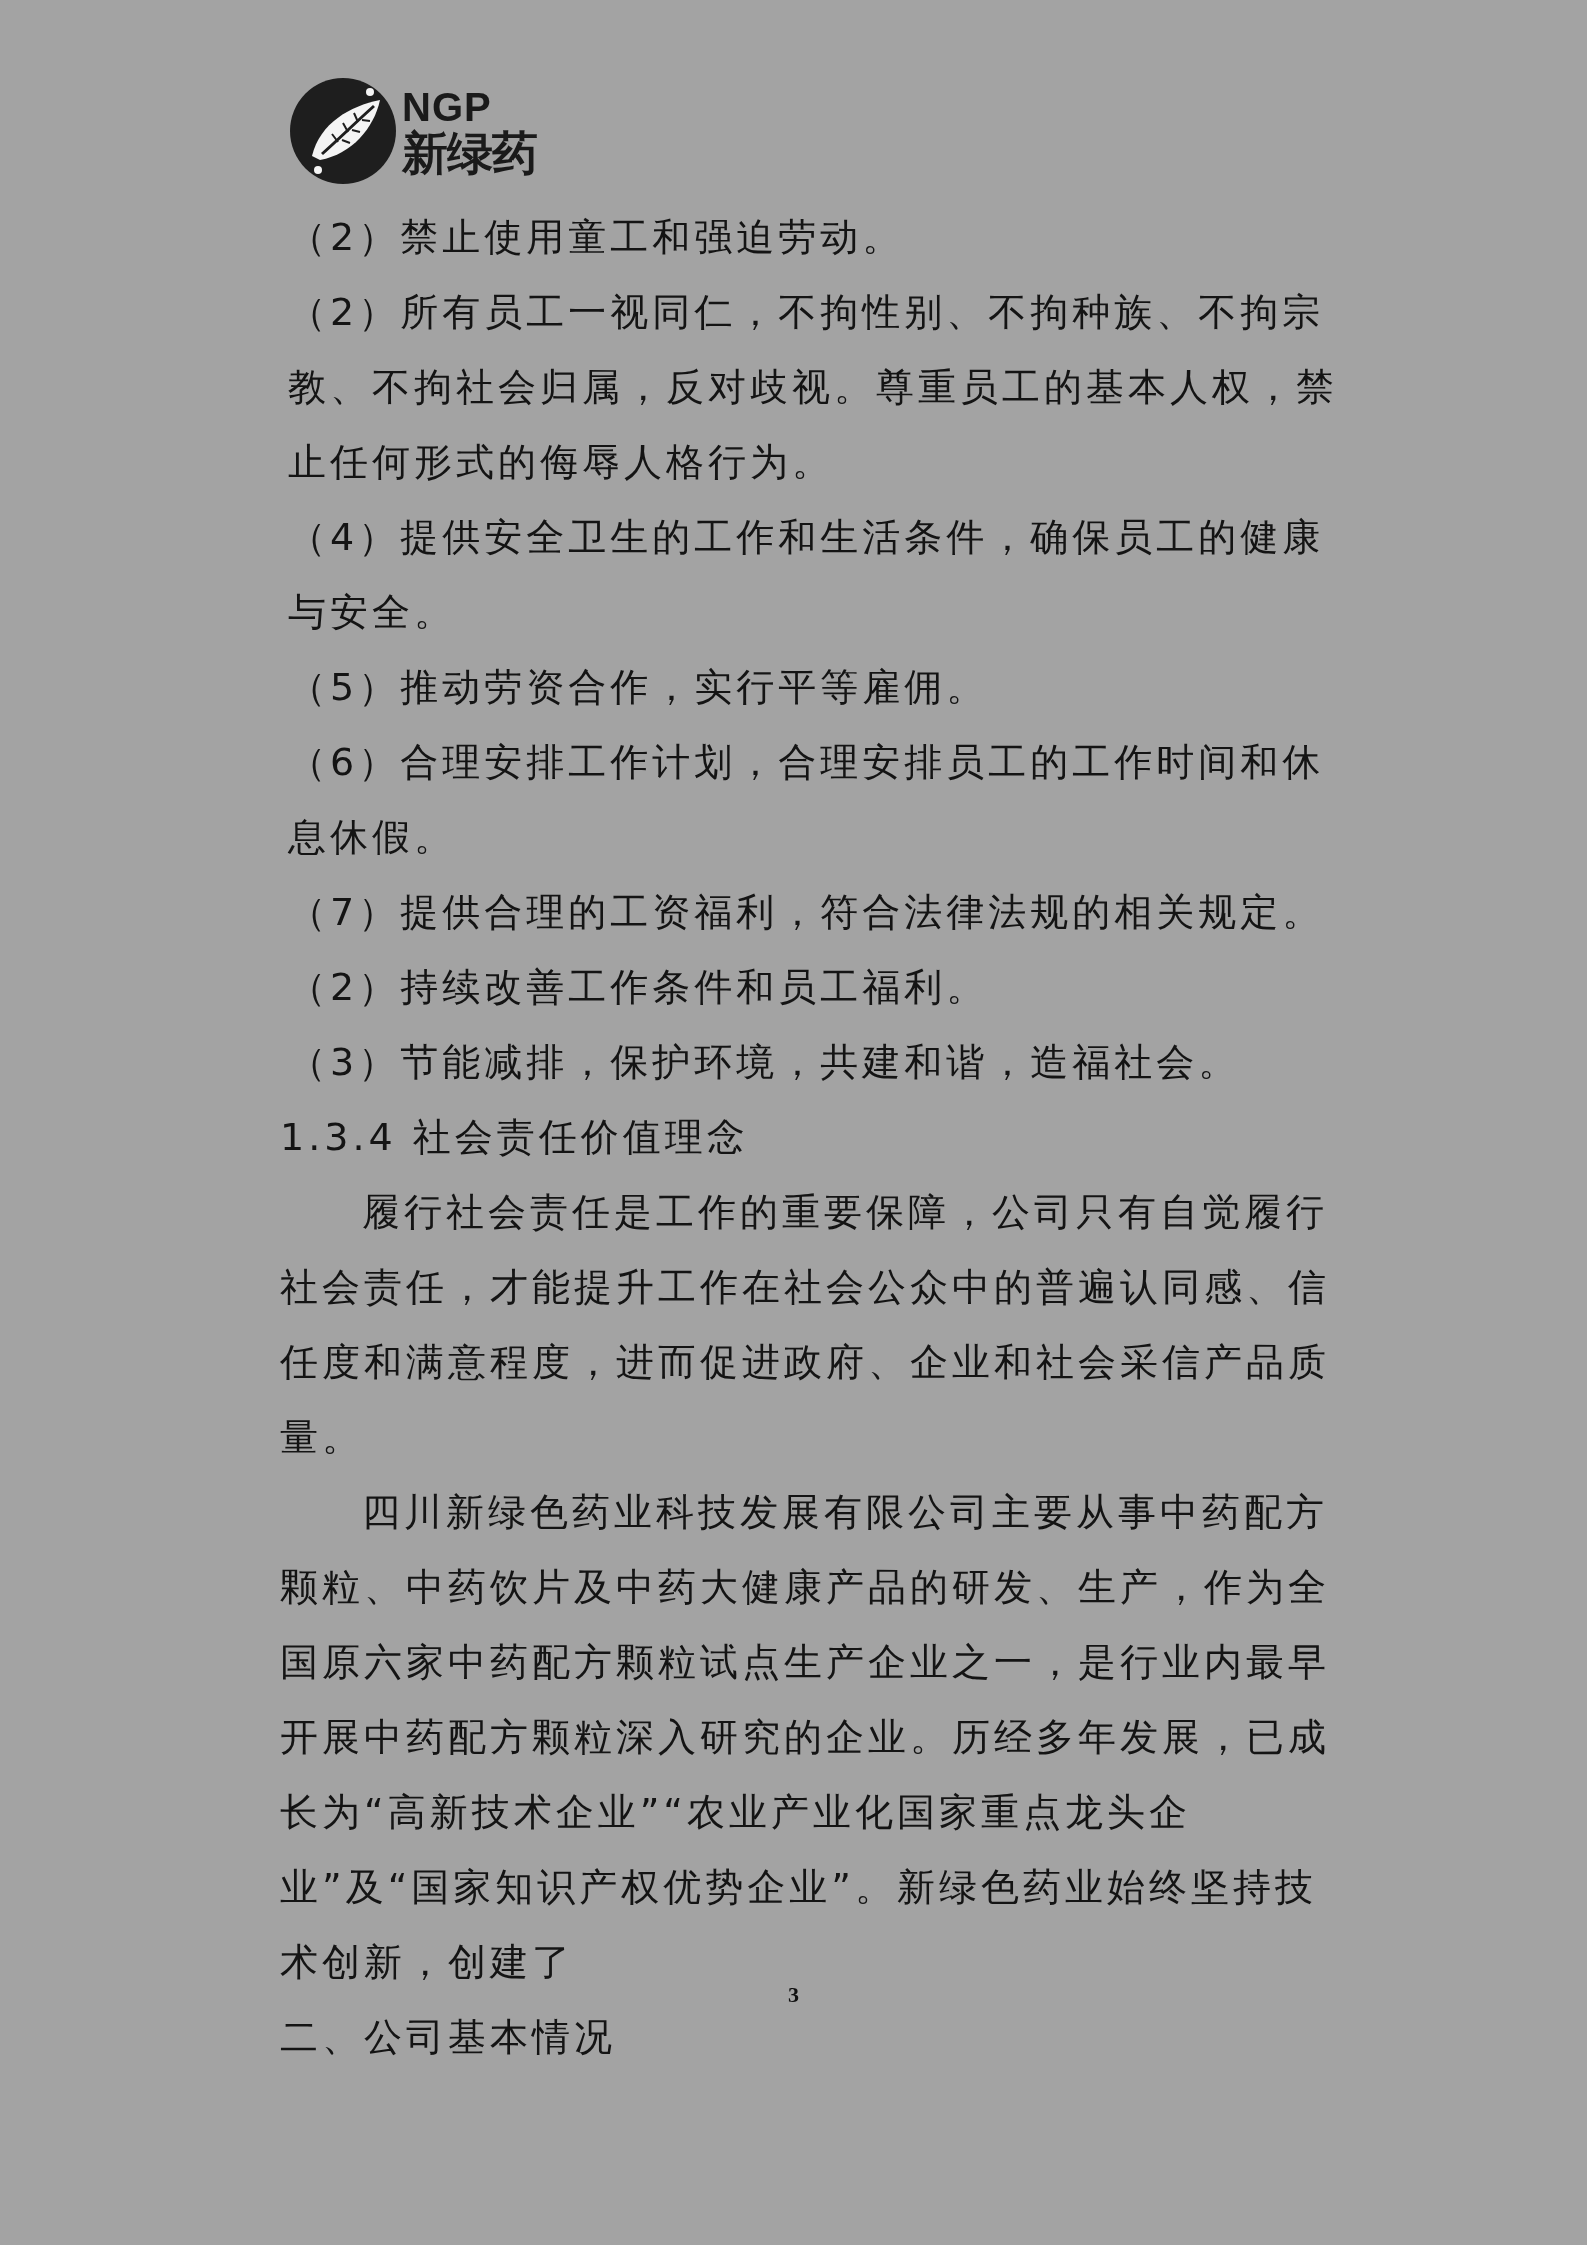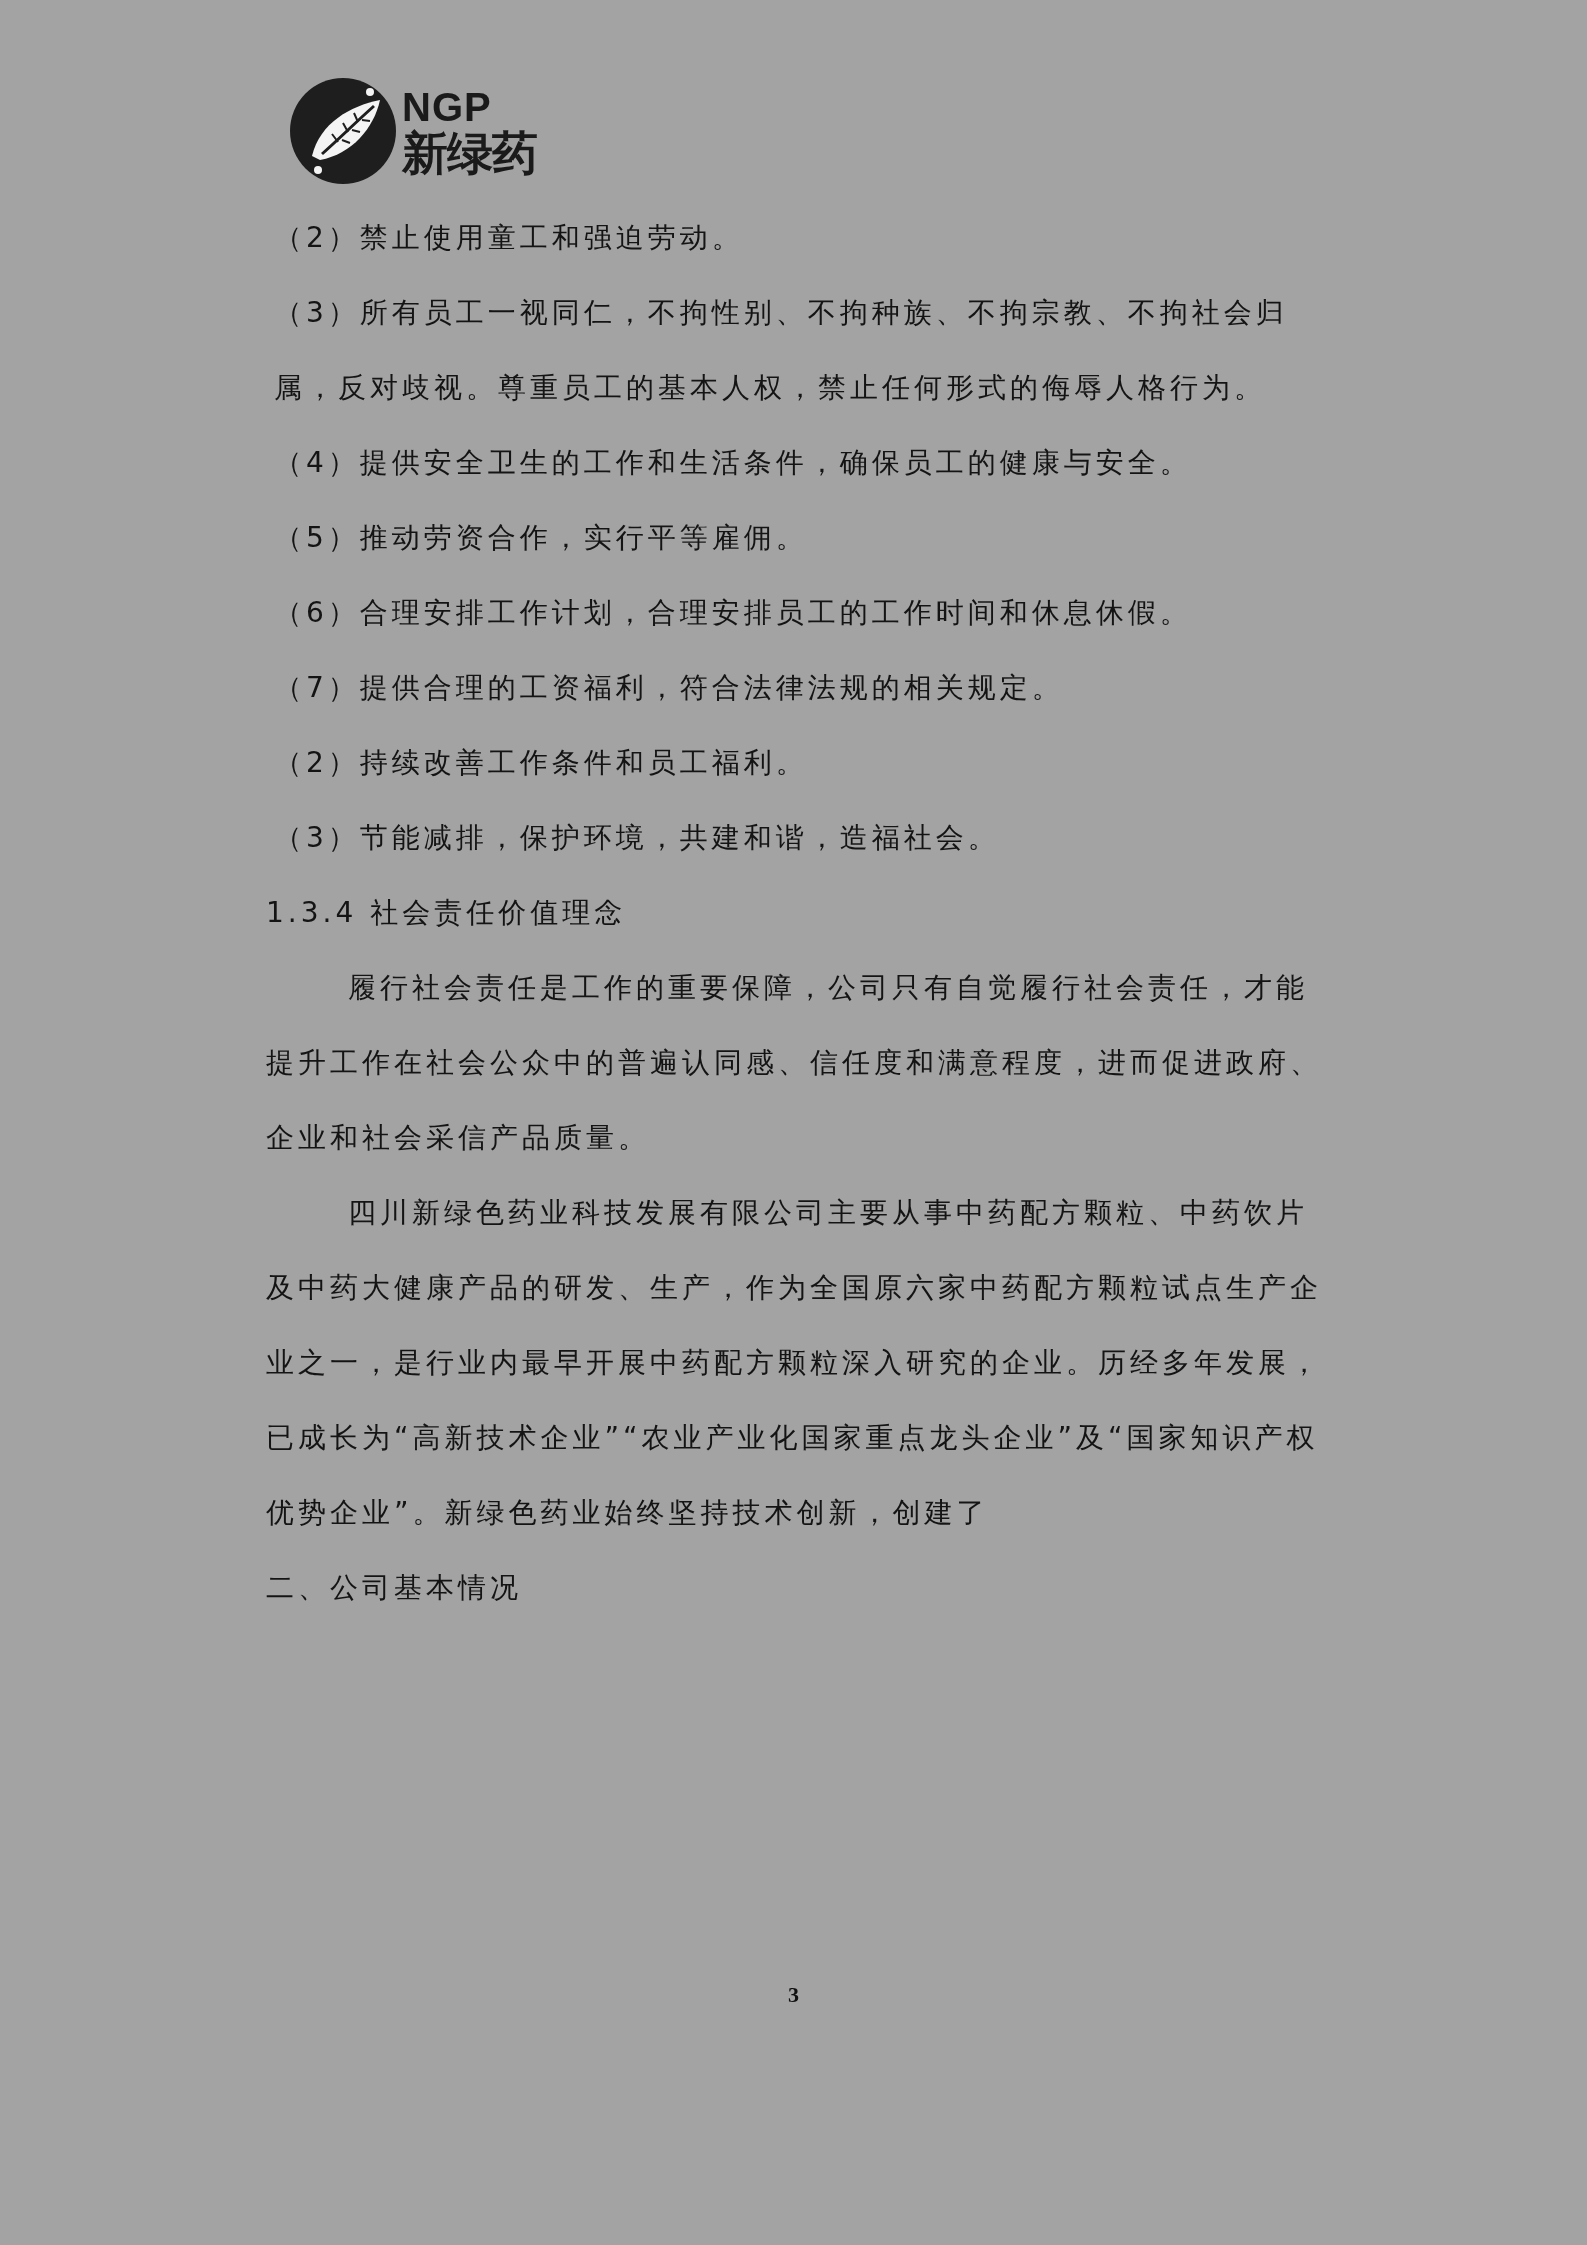--- a/index.html
+++ b/index.html
@@ -52,24 +52,24 @@
     }
     .logo-cn {
       font-weight: bold;
       font-size: 46px;
       color: #1a1a1a;
       margin-top: 3px;
       letter-spacing: -1px;
     }
     .content {
       position: absolute;
-      left: 266px;
+      left: 280px;
       top: 200px;
       width: 1060px;
-      font-size: 28px;
+      font-size: 38px;
       line-height: 75px;
       letter-spacing: 4px;
     }
     .p { margin: 0; }
     .indent { text-indent: 82px; }
     .item { padding-left: 8px; }
     .page-number {
       position: absolute;
       left: 0; right: 0;
       top: 1982px;
@@ -96,21 +96,21 @@
       </svg>
     </div>
     <div class="logo-text">
       <span class="logo-en">NGP</span>
       <span class="logo-cn">新绿药</span>
     </div>
   </div>
 
   <div class="content">
     <p class="p item">（2）禁止使用童工和强迫劳动。</p>
-    <p class="p item">（3）所有员工一视同仁，不拘性别、不拘种族、不拘宗教、不拘社会归属，反对歧视。尊重员工的基本人权，禁止任何形式的侮辱人格行为。</p>
+    <p class="p item">（2）所有员工一视同仁，不拘性别、不拘种族、不拘宗教、不拘社会归属，反对歧视。尊重员工的基本人权，禁止任何形式的侮辱人格行为。</p>
     <p class="p item">（4）提供安全卫生的工作和生活条件，确保员工的健康与安全。</p>
     <p class="p item">（5）推动劳资合作，实行平等雇佣。</p>
     <p class="p item">（6）合理安排工作计划，合理安排员工的工作时间和休息休假。</p>
     <p class="p item">（7）提供合理的工资福利，符合法律法规的相关规定。</p>
     <p class="p item">（2）持续改善工作条件和员工福利。</p>
     <p class="p item">（3）节能减排，保护环境，共建和谐，造福社会。</p>
     <p class="p">1.3.4 社会责任价值理念</p>
     <p class="p indent">履行社会责任是工作的重要保障，公司只有自觉履行社会责任，才能提升工作在社会公众中的普遍认同感、信任度和满意程度，进而促进政府、企业和社会采信产品质量。</p>
     <p class="p indent">四川新绿色药业科技发展有限公司主要从事中药配方颗粒、中药饮片及中药大健康产品的研发、生产，作为全国原六家中药配方颗粒试点生产企业之一，是行业内最早开展中药配方颗粒深入研究的企业。历经多年发展，已成长为“高新技术企业”“农业产业化国家重点龙头企业”及“国家知识产权优势企业”。新绿色药业始终坚持技术创新，创建了</p>
     <p class="p">二、公司基本情况</p>

